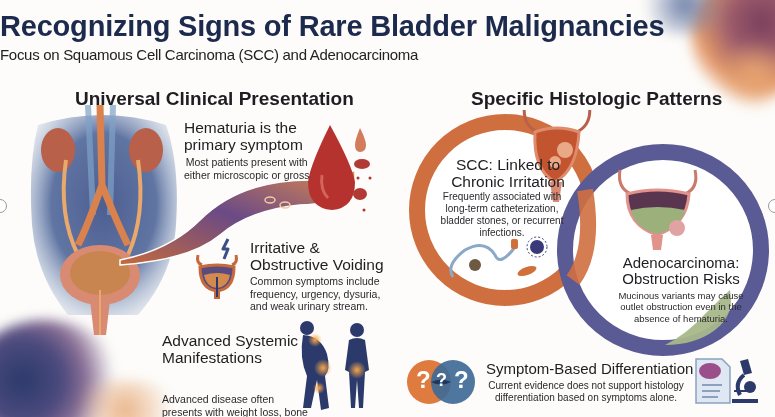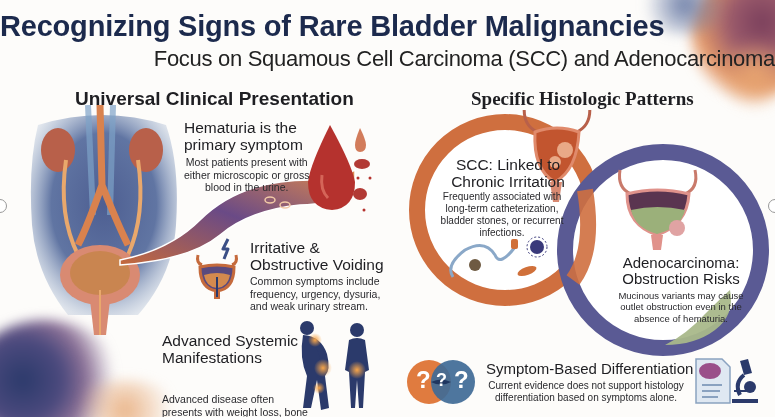--- a/index.html
+++ b/index.html
@@ -1,21 +1,21 @@
 <!DOCTYPE html>
 <html><head>
 <meta charset="utf-8">
 <style>
   * { box-sizing: border-box; margin: 0; padding: 0; }
   html, body { width: 775px; height: 417px; overflow: hidden; background: #fdfcfa; }
   body { position: relative; font-family: "Liberation Sans", "DejaVu Sans", sans-serif; color: #1e1e22; }
   .abs { position: absolute; }
 
   .title { left: 0; width: 775px; top: 10px; text-align: left; font-size: 29px; font-weight: 700; color: #1c2a4d; letter-spacing: -0.2px; }
-  .subtitle { left: 0; width: 775px; top: 46px; text-align: right; font-size: 22px; color: #222; font-family: "Liberation Sans", sans-serif; letter-spacing: -0.3px; }
+  .subtitle { left: 0; width: 775px; top: 46px; text-align: left; font-size: 15px; color: #222; font-family: "Liberation Sans", sans-serif; letter-spacing: -0.3px; }
 
   .section-title { font-size: 19px; font-weight: 700; color: #1e1e22; }
 
   .h { font-weight: 400; color: #1e1e22; line-height: 1.08; }
   .p { color: #2a2a2e; line-height: 1.2; }
 
   .wash { position: absolute; border-radius: 50%; filter: blur(6px); }
 
   .edge-circle { position: absolute; width: 14px; height: 14px; border: 1px solid #999; border-radius: 50%; background: #fff; }
 </style>
@@ -77,21 +77,20 @@
   <circle cx="64" cy="90" r="1.5" fill="#b5322e"></circle>
 </svg>
 
 <div class="abs h" style="left:184px;top:120px;font-size:15.5px;">
   <div>Hematuria is the</div>
   <div>primary symptom</div>
 </div>
 <div class="abs p" style="left:184px;top:156px;font-size:10.5px;text-align:center;">
   <div>Most patients present with</div>
   <div>either microscopic or gross</div>
-  <div>blood in the urine.</div>
 </div>
 
 <svg class="abs" style="left:192px;top:237px;" width="50" height="62" viewBox="0 0 50 62">
   <path d="M36 2 L31 12 L36 12 L32 22" stroke="#3b4f86" stroke-width="3" fill="none" stroke-linejoin="round"></path>
   <path d="M6 18 Q4 26 10 28 M44 18 Q46 26 40 28" stroke="#c56a3c" stroke-width="3" fill="none"></path>
   <path d="M8 30 Q8 52 25 54 Q42 52 42 30 Q25 26 8 30Z" fill="#5a4a7e" stroke="#c56a3c" stroke-width="3"></path>
   <path d="M12 38 Q25 34 38 38 Q36 50 25 51 Q14 50 12 38Z" fill="#d48a4e"></path>
   <path d="M22 54 L22 62 L28 62 L28 54" fill="#c56a3c"></path>
   <path d="M25 40 L25 60" stroke="#2b3a6b" stroke-width="2"></path>
 </svg>
@@ -127,21 +126,21 @@
   <path d="M20 22 Q30 30 30 50 L26 60" stroke="#2b3a6b" stroke-width="5" fill="none"></path>
   <circle cx="22" cy="22" r="7" fill="url(#glow)"></circle>
   <circle cx="30" cy="50" r="9" fill="url(#glow)"></circle>
   <circle cx="26" cy="70" r="6" fill="url(#glow)"></circle>
 
   <circle cx="64" cy="12" r="7" fill="#2b3a6b"></circle>
   <path d="M56 22 Q64 18 72 22 L76 52 L72 54 L70 90 L66 90 L64 62 L62 90 L58 90 L56 54 L52 52Z" fill="#2b3a6b"></path>
   <circle cx="64" cy="52" r="9" fill="url(#glow)"></circle>
 </svg>
 
-<div class="abs section-title" style="left:471px;top:88px;font-family:Liberation Serif, serif;">Specific Histologic Patterns</div>
+<div class="abs section-title" style="left:471px;top:88px;">Specific Histologic Patterns</div>
 
 <svg class="abs" style="left:395px;top:110px;" width="380" height="250" viewBox="0 0 380 250">
   <circle cx="110" cy="100" r="88" fill="#ffffff" stroke="#cf6f3f" stroke-width="16"></circle>
   <circle cx="268" cy="140" r="98" fill="#ffffff" stroke="#5a5a94" stroke-width="16"></circle>
   <path d="M190 80 Q200 140 178 170" stroke="#cf6f3f" stroke-width="16" fill="none" opacity="0.9"></path>
 
   <path d="M130 -8 Q126 14 142 22 M194 -8 Q198 14 182 22" stroke="#b8604a" stroke-width="3" fill="none"></path>
   <path d="M140 22 Q138 60 160 72 Q182 60 184 22 Q162 14 140 22Z" fill="#c2552f" stroke="#e08a6b" stroke-width="3"></path>
   <circle cx="170" cy="40" r="8" fill="#e9a987"></circle>
   <circle cx="160" cy="52" r="6" fill="#e9a987"></circle>

